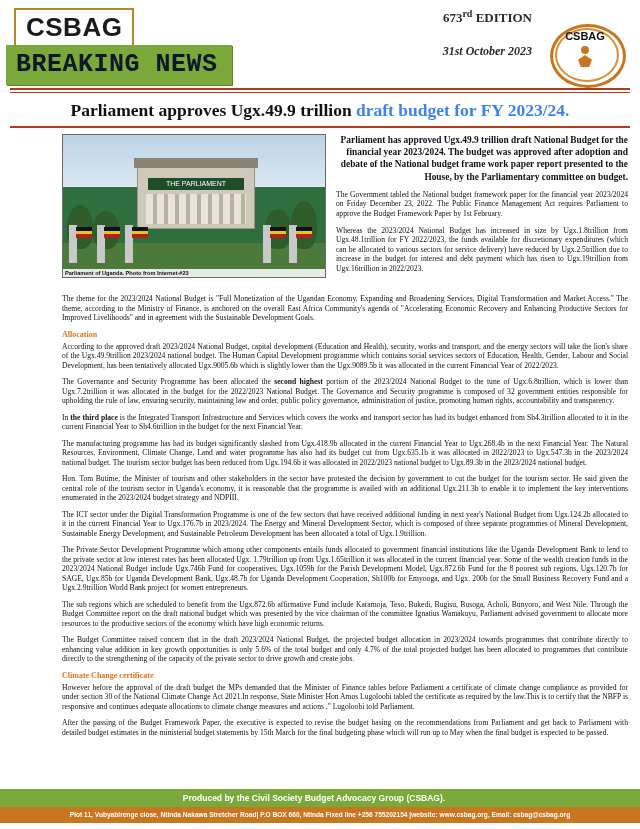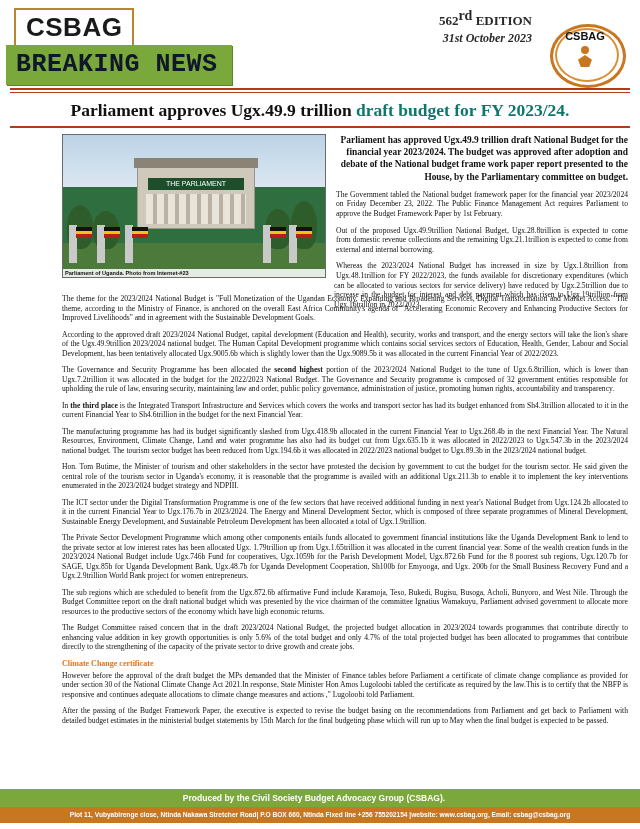--- a/index.html
+++ b/index.html
@@ -32,22 +32,22 @@
   }
   .breaking span{
     font-family:Liberation Mono, monospace;
     font-weight:bold;font-size:25px;color:#0f172a;letter-spacing:0.5px;
   }
   .edition{
     position:absolute;right:108px;top:8px;text-align:right;
     font-family:"Liberation Serif", serif;
   }
   .edition .ed-line{font-weight:bold;font-size:13px;color:#2a2a2a;}
-  .edition .ed-line sup{font-size:14px;}
-  .edition .ed-date{font-weight:bold;font-style:italic;font-size:12px;color:#2a2a2a;margin-top:2px;}
+  .edition .ed-line sup{font-size:10px;}
+  .edition .ed-date{font-weight:bold;font-style:italic;font-size:12px;color:#2a2a2a;margin-top:18px;}
 
   .logo{
     position:absolute;right:14px;top:24px;
     width:76px;height:62px;
   }
   .logo .ring{
     position:absolute;left:0;top:0;width:70px;height:58px;
     border:3px solid #c8761f;border-radius:50%;
     background:#ffffff;
   }
@@ -67,21 +67,21 @@
      clip-path:polygon(50% 0,100% 40%,80% 100%,20% 100%,0 40%);}
 
   .rule-top{position:absolute;left:10px;right:10px;top:88px;height:2px;background:#b33a1a;}
   .rule-top2{position:absolute;left:10px;right:10px;top:92px;height:1px;background:#b33a1a;}
 
   
   .headline{
     position:absolute;left:0;right:0;top:100px;text-align:center;
     font-family:"Liberation Serif", serif;font-weight:bold;font-size:17.5px;color:#111;
   }
-  .headline .orange{color:#0f766e;}
+  .headline .orange{color:#3b82f6;}
   .rule-under{position:absolute;left:10px;right:10px;top:126px;height:2px;background:#b33a1a;}
 
   
   .topblock{position:absolute;left:62px;top:134px;width:566px;}
   .photo{
     float:left;width:262px;height:142px;margin-right:10px;
     background:#2f6f3f;position:relative;overflow:hidden;border:1px solid #6b6b6b;
   }
   .photo .sky{position:absolute;left:0;top:0;right:0;height:52px;background:linear-gradient(#bcd3e6,#dbe7f1);}
   .photo .ground{position:absolute;left:0;bottom:0;right:0;height:34px;background:#4c7a3a;}
@@ -146,21 +146,21 @@
 
   <div class="header">
     <div class="csbag-box">
       <span>CSBAG</span>
     </div>
     <div class="breaking">
       <span>BREAKING NEWS</span>
     </div>
 
     <div class="edition">
-      <div class="ed-line"><span>562</span><sup>rd</sup><span> EDITION</span></div>
+      <div class="ed-line"><span>673</span><sup>rd</sup><span> EDITION</span></div>
       <div class="ed-date">31st October 2023</div>
     </div>
 
     <div class="logo">
       <div class="ring"></div>
       <div class="ring2"></div>
       <div class="txt">CSBAG</div>
       <div class="fig">
         <div class="head"></div>
         <div class="body"></div>
@@ -197,29 +197,29 @@
         <div class="flag" style="left:62px"></div>
         <div class="flag" style="left:200px"></div>
         <div class="flag" style="left:226px"></div>
       </div>
       <div class="caption">Parliament of Uganda. Photo from Internet-#23</div>
     </div>
 
     <div class="lead">
       <div class="lead-bold">Parliament has approved Ugx.49.9 trillion draft National Budget for the financial year 2023/2024. The budget was approved after adoption and debate of the National budget frame work paper report presented to the House, by the Parliamentary committee on budget.</div>
       <p class="body">The Government tabled the National budget framework paper for the financial year 2023/2024 on Friday December 23, 2022. The Public Finance Management Act requires Parliament to approve the Budget Framework Paper by 1st February.</p>
-      <p class="body">Out of the proposed Ugx.49.9trillion National Budget, Ugx.28.8trillion is expected to come from domestic revenue collections and the remaining Ugx.21.1trillion is expected to come from external and internal borrowing.</p>
       <p class="body">Whereas the 2023/2024 National Budget has increased in size by Ugx.1.8trillion from Ugx.48.1trillion for FY 2022/2023, the funds available for discretionary expenditures (which can be allocated to various sectors for service delivery) have reduced by Ugx.2.5trillion due to increase in the budget for interest and debt payment which has risen to Ugx.19trillion from Ugx.16trillion in 2022/2023.</p>
     </div>
     <div style="clear:both"></div>
   </div>
 
   <div class="article">
     <p>The theme for the 2023/2024 National Budget is "Full Monetization of the Ugandan Economy, Expanding and Broadening Services, Digital Transformation and Market Access." The theme, according to the Ministry of Finance, is anchored on the overall East Africa Community's agenda of "Accelerating Economic Recovery and Enhancing Productive Sectors for Improved Livelihoods" and in agreement with the Sustainable Development Goals.</p>
 
+    <div class="sec-head">Allocation</div>
     <p>According to the approved draft 2023/2024 National Budget, capital development (Education and Health), security, works and transport, and the energy sectors will take the lion's share of the Ugx.49.9trillion 2023/2024 national budget. The Human Capital Development programme which contains social services sectors of Education, Health, Gender, Labour and Social Development, has been tentatively allocated Ugx.9005.6b which is slightly lower than the Ugx.9089.5b it was allocated in the current Financial Year of 2022/2023.</p>
     <p><span>The Governance and Security Programme has been allocated the </span><span class="b">second highest</span><span> portion of the 2023/2024 National Budget to the tune of Ugx.6.8trillion, which is lower than Ugx.7.2trillion it was allocated in the budget for the 2022/2023 National Budget. The Governance and Security programme is composed of 32 government entities responsible for upholding the rule of law, ensuring security, maintaining law and order, public policy governance, administration of justice, promoting human rights, accountability and transparency.</span></p>
     <p><span>In </span><span class="b">the third place</span><span> is the Integrated Transport Infrastructure and Services which covers the works and transport sector has had its budget enhanced from Sh4.3trillion allocated to it in the current Financial Year to Sh4.6trillion in the budget for the next Financial Year.</span></p>
     <p>The manufacturing programme has had its budget significantly slashed from Ugx.418.9b allocated in the current Financial Year to Ugx.268.4b in the next Financial Year. The Natural Resources, Environment, Climate Change, Land and water programme has also had its budget cut from Ugx.635.1b it was allocated in 2022/2023 to Ugx.547.3b in the 2023/2024 national budget. The tourism sector budget has been reduced from Ugx.194.6b it was allocated in 2022/2023 national budget to Ugx.89.3b in the 2023/2024 national budget.</p>
     <p>Hon. Tom Butime, the Minister of tourism and other stakeholders in the sector have protested the decision by government to cut the budget for the tourism sector. He said given the central role of the tourism sector in Uganda's economy, it is reasonable that the programme is availed with an additional Ugx.211.3b to enable it to implement the key interventions enumerated in the 2023/2024 budget strategy and NDPIII.</p>
     <p>The ICT sector under the Digital Transformation Programme is one of the few sectors that have received additional funding in next year's National Budget from Ugx.124.2b allocated to it in the current Financial Year to Ugx.176.7b in 2023/2024. The Energy and Mineral Development Sector, which is composed of three separate programmes of Mineral Development, Sustainable Energy Development, and Sustainable Petroleum Development has been allocated a total of Ugx.1.9trillion.</p>
     <p>The Private Sector Development Programme which among other components entails funds allocated to government financial institutions like the Uganda Development Bank to lend to the private sector at low interest rates has been allocated Ugx. 1.79trillion up from Ugx.1.65trillion it was allocated in the current financial year. Some of the wealth creation funds in the 2023/2024 National Budget include Ugx.746b Fund for cooperatives, Ugx.1059b for the Parish Development Model, Ugx.872.6b Fund for the 8 poorest sub regions, Ugx.120.7b for SAGE, Ugx.85b for Uganda Development Bank, Ugx.48.7b for Uganda Development Cooperation, Sh100b for Emyooga, and Ugx. 200b for the Small Business Recovery Fund and a Ugx.2.9trillion World Bank project for women entrepreneurs.</p>
     <p>The sub regions which are scheduled to benefit from the Ugx.872.6b affirmative Fund include Karamoja, Teso, Bukedi, Bugisu, Busoga, Acholi, Bunyoro, and West Nile. Through the Budget Committee report on the draft national budget which was presented by the vice chairman of the committee Ignatius Wamakuyu, Parliament advised government to allocate more resources to the productive sectors of the economy which have high economic returns.</p>
     <p>The Budget Committee raised concern that in the draft 2023/2024 National Budget, the projected budget allocation in 2023/2024 towards programmes that contribute directly to enhancing value addition in key growth opportunities is only 5.6% of the total budget and only 4.7% of the total projected budget has been allocated to programmes that contribute directly to the strengthening of the capacity of the private sector to drive growth and create jobs.</p>
 

